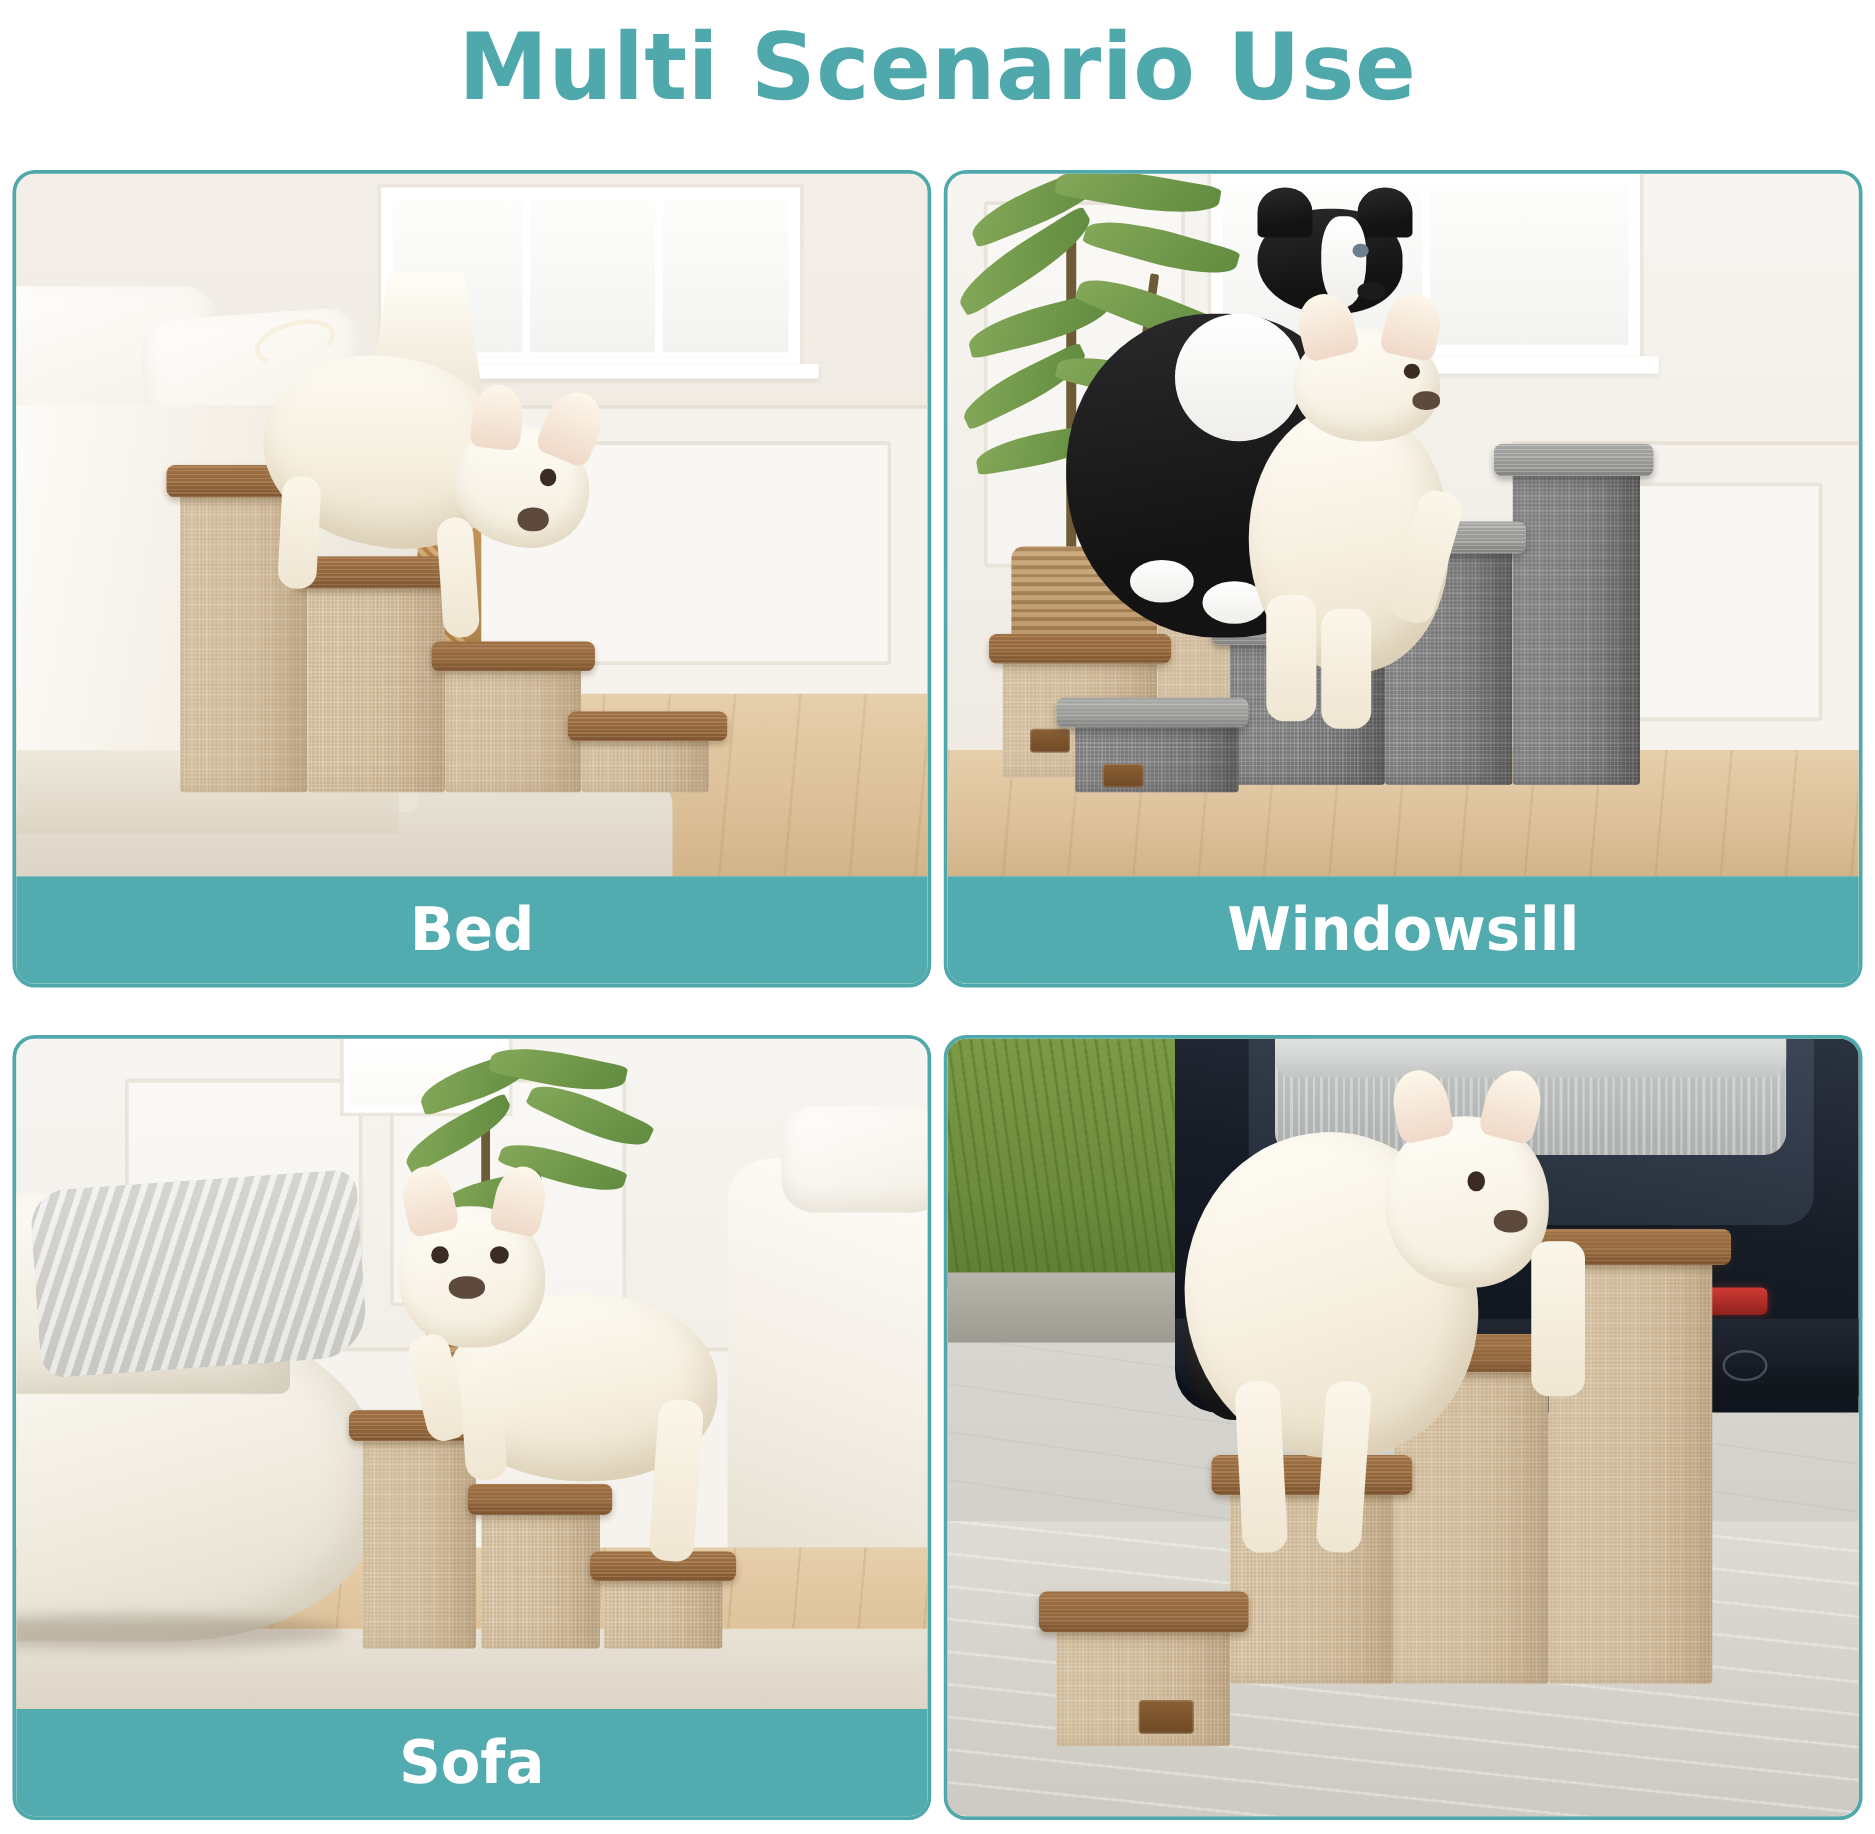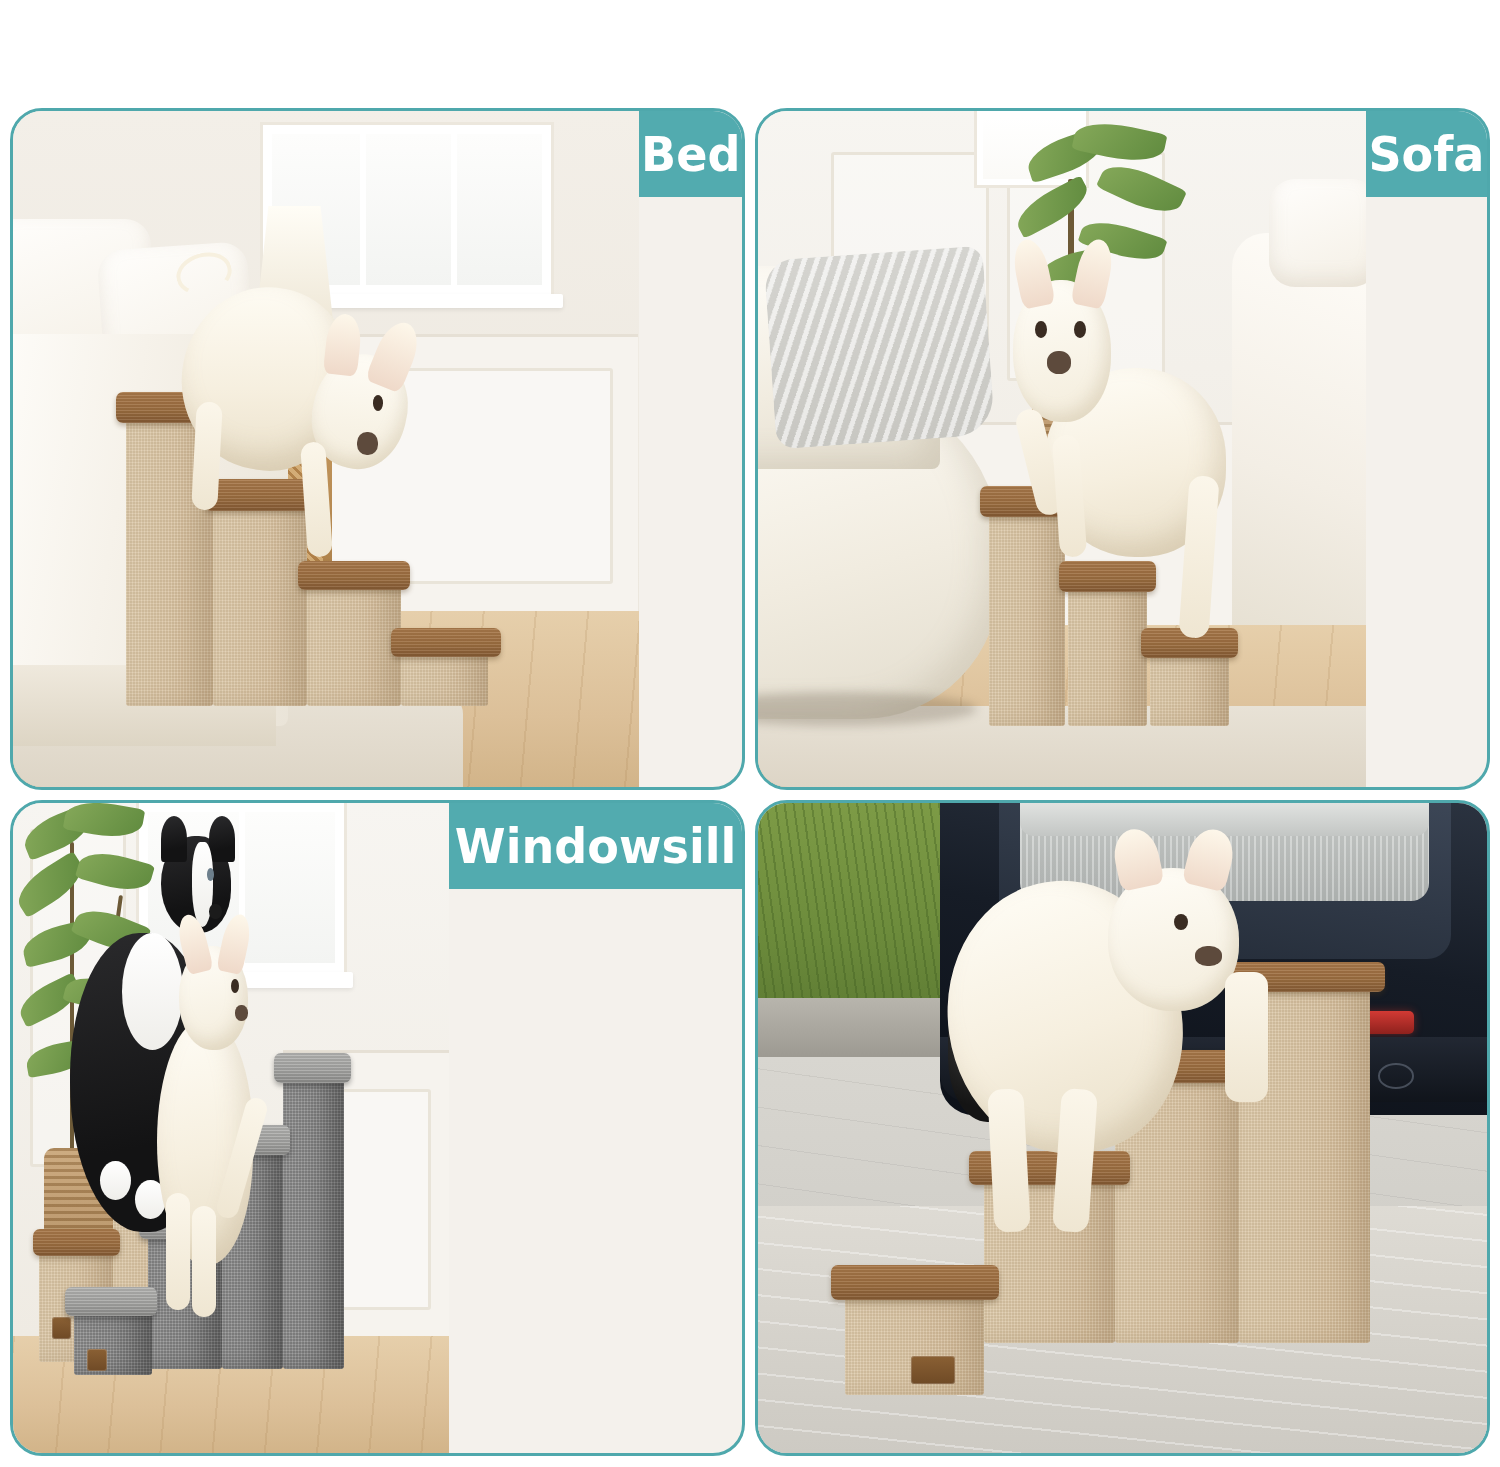--- a/index.html
+++ b/index.html
@@ -46,24 +46,26 @@
     display: grid;
     grid-template-columns: 735px 735px;
     grid-template-rows: 682px 656px;
     column-gap: 10px;
     row-gap: 10px;
   }
 
   .panel {
     position: relative;
     border: 3px solid #4FA8AC;
-    border-radius: 32px;
+    border-radius: 18px;
     overflow: hidden;
     background: #f4f1ec;
     display: flex;
+    flex-direction: column;
+    margin-top: 28px;
   }
 
   .scene {
     position: relative;
     flex: 1 1 auto;
     overflow: hidden;
   }
 
   .label {
     flex: 0 0 auto;
@@ -272,20 +274,23 @@
     position: absolute;
     background: linear-gradient(165deg,#fffdf8 0%,#f1ece0 55%,#e2dccd 100%);
     box-shadow: inset -18px -10px 30px rgba(170,158,135,0.25);
   }
 </style>
 </head>
 <body>
 
 <div class="poster">
 
+  <div class="title-bar">
+    <div class="title-text">Multi Scenario Use</div>
+  </div>
 
   <div class="grid">
 
     <div class="panel">
       <div class="scene">
 
         <div class="layer wall-cream" style="left:0;top:0;width:100%;height:74%;"></div>
         <div class="layer wainscot" style="left:40%;top:33%;width:60%;height:41%;"></div>
         <div class="layer molding-box" style="left:44%;top:38%;width:52%;height:32%;"></div>
 
@@ -328,76 +333,20 @@
         <div class="layer dog-ear" style="left:50%;top:30%;width:5.5%;height:9%;transform:rotate(6deg);"></div>
         <div class="layer eye" style="left:57.5%;top:42%;width:1.7%;height:2.4%;"></div>
         <div class="layer nose" style="left:55%;top:47.5%;width:3.4%;height:3.4%;"></div>
         <div class="layer dog-leg" style="left:46.5%;top:49%;width:4%;height:17%;transform:rotate(-4deg);"></div>
         <div class="layer dog-leg" style="left:29%;top:43%;width:4.2%;height:16%;transform:rotate(3deg);"></div>
         <div class="layer" style="left:26%;top:21%;width:9%;height:6%;border:4px solid #f7f0df;border-bottom-color:transparent;border-radius:50%;transform:rotate(-15deg);"></div>
       </div>
 
       <div class="label">
         <span class="label-text">Bed</span>
-      </div>
-    </div>
-
-    <div class="panel">
-      <div class="scene">
-
-        <div class="layer wall-white" style="left:0;top:0;width:100%;height:76%;"></div>
-        <div class="layer molding-box" style="left:12%;top:6%;width:26%;height:34%;"></div>
-        <div class="layer molding-box" style="left:41%;top:6%;width:26%;height:34%;"></div>
-        <div class="layer wainscot" style="left:0;top:46%;width:86%;height:30%;"></div>
-
-        <div class="layer window-frame" style="left:36%;top:0;width:18%;height:11%;"></div>
-
-        <div class="layer stem" style="left:51%;top:10%;width:1%;height:32%;"></div>
-        <div class="layer leaf" style="left:44%;top:4%;width:13%;height:5%;transform:rotate(-18deg);"></div>
-        <div class="layer leaf" style="left:52%;top:2%;width:15%;height:5%;transform:rotate(12deg);"></div>
-        <div class="layer leaf" style="left:56%;top:9%;width:14%;height:5%;transform:rotate(25deg);"></div>
-        <div class="layer leaf" style="left:42%;top:12%;width:13%;height:4.5%;transform:rotate(-28deg);"></div>
-        <div class="layer leaf" style="left:53%;top:17%;width:14%;height:4.5%;transform:rotate(18deg);"></div>
-        <div class="layer leaf" style="left:46%;top:21%;width:12%;height:4.5%;transform:rotate(-12deg);"></div>
-        <div class="layer basket" style="left:45%;top:40%;width:14%;height:14%;"></div>
-
-        <div class="layer" style="left:78%;top:18%;width:24%;height:60%;background:linear-gradient(200deg,#fffdf9 0%,#f3eee5 60%,#e6e0d2 100%);border-radius:34px 0 0 10px;"></div>
-        <div class="layer pillow" style="left:84%;top:10%;width:18%;height:16%;"></div>
-
-        <div class="layer floor-wood" style="left:0;top:76%;width:100%;height:24%;"></div>
-        <div class="layer rug" style="left:0;top:88%;width:100%;height:12%;"></div>
-
-        <div class="layer sofa-arm" style="left:-12%;top:40%;width:52%;height:50%;border-radius:0 54% 44% 0 / 0 50% 42% 0;"></div>
-        <div class="layer sofa-arm" style="left:-6%;top:23%;width:36%;height:30%;border-radius:30px 40px 8px 8px;"></div>
-        <div class="layer blanket" style="left:2%;top:21%;width:36%;height:28%;transform:rotate(-4deg);"></div>
-        <div class="layer" style="left:-10%;top:86%;width:46%;height:5%;background:rgba(70,55,35,0.22);border-radius:50%;filter:blur(5px);"></div>
-
-        <div class="layer step-body" style="left:38%;top:58%;width:12.5%;height:33%;"></div>
-        <div class="layer step-top" style="left:36.5%;top:55.5%;width:15.5%;height:4.6%;"></div>
-
-        <div class="layer step-body" style="left:51%;top:69%;width:13%;height:22%;"></div>
-        <div class="layer step-top" style="left:49.5%;top:66.5%;width:16%;height:4.6%;"></div>
-
-        <div class="layer step-body" style="left:64.5%;top:79%;width:13%;height:12%;"></div>
-        <div class="layer step-top" style="left:63%;top:76.5%;width:16%;height:4.4%;"></div>
-
-        <div class="layer dog-body" style="left:47%;top:38%;width:30%;height:28%;"></div>
-        <div class="layer dog-head" style="left:42%;top:25%;width:16%;height:21%;"></div>
-        <div class="layer dog-ear" style="left:42.5%;top:19%;width:5.5%;height:10%;transform:rotate(-12deg);"></div>
-        <div class="layer dog-ear" style="left:52.5%;top:19%;width:5.5%;height:10%;transform:rotate(12deg);"></div>
-        <div class="layer eye" style="left:45.5%;top:31%;width:2%;height:2.6%;"></div>
-        <div class="layer eye" style="left:52%;top:31%;width:2%;height:2.6%;"></div>
-        <div class="layer nose" style="left:47.5%;top:35.5%;width:4%;height:3.4%;"></div>
-        <div class="layer dog-leg" style="left:44%;top:44%;width:4.5%;height:16%;transform:rotate(-14deg);"></div>
-        <div class="layer dog-leg" style="left:49%;top:48%;width:4.5%;height:18%;transform:rotate(-4deg);"></div>
-        <div class="layer dog-leg" style="left:70%;top:54%;width:5%;height:24%;transform:rotate(4deg);"></div>
-      </div>
-
-      <div class="label">
-        <span class="label-text">Sofa</span>
       </div>
     </div>
 
     <div class="panel">
       <div class="scene">
 
         <div class="layer wall-white" style="left:0;top:0;width:100%;height:82%;"></div>
         <div class="layer molding-box" style="left:4%;top:4%;width:22%;height:52%;"></div>
         <div class="layer wainscot" style="left:62%;top:38%;width:38%;height:44%;"></div>
         <div class="layer molding-box" style="left:66%;top:44%;width:30%;height:34%;"></div>
@@ -466,20 +415,76 @@
       </div>
 
       <div class="label">
         <span class="label-text">Windowsill</span>
       </div>
     </div>
 
     <div class="panel">
       <div class="scene">
 
+        <div class="layer wall-white" style="left:0;top:0;width:100%;height:76%;"></div>
+        <div class="layer molding-box" style="left:12%;top:6%;width:26%;height:34%;"></div>
+        <div class="layer molding-box" style="left:41%;top:6%;width:26%;height:34%;"></div>
+        <div class="layer wainscot" style="left:0;top:46%;width:86%;height:30%;"></div>
+
+        <div class="layer window-frame" style="left:36%;top:0;width:18%;height:11%;"></div>
+
+        <div class="layer stem" style="left:51%;top:10%;width:1%;height:32%;"></div>
+        <div class="layer leaf" style="left:44%;top:4%;width:13%;height:5%;transform:rotate(-18deg);"></div>
+        <div class="layer leaf" style="left:52%;top:2%;width:15%;height:5%;transform:rotate(12deg);"></div>
+        <div class="layer leaf" style="left:56%;top:9%;width:14%;height:5%;transform:rotate(25deg);"></div>
+        <div class="layer leaf" style="left:42%;top:12%;width:13%;height:4.5%;transform:rotate(-28deg);"></div>
+        <div class="layer leaf" style="left:53%;top:17%;width:14%;height:4.5%;transform:rotate(18deg);"></div>
+        <div class="layer leaf" style="left:46%;top:21%;width:12%;height:4.5%;transform:rotate(-12deg);"></div>
+        <div class="layer basket" style="left:45%;top:40%;width:14%;height:14%;"></div>
+
+        <div class="layer" style="left:78%;top:18%;width:24%;height:60%;background:linear-gradient(200deg,#fffdf9 0%,#f3eee5 60%,#e6e0d2 100%);border-radius:34px 0 0 10px;"></div>
+        <div class="layer pillow" style="left:84%;top:10%;width:18%;height:16%;"></div>
+
+        <div class="layer floor-wood" style="left:0;top:76%;width:100%;height:24%;"></div>
+        <div class="layer rug" style="left:0;top:88%;width:100%;height:12%;"></div>
+
+        <div class="layer sofa-arm" style="left:-12%;top:40%;width:52%;height:50%;border-radius:0 54% 44% 0 / 0 50% 42% 0;"></div>
+        <div class="layer sofa-arm" style="left:-6%;top:23%;width:36%;height:30%;border-radius:30px 40px 8px 8px;"></div>
+        <div class="layer blanket" style="left:2%;top:21%;width:36%;height:28%;transform:rotate(-4deg);"></div>
+        <div class="layer" style="left:-10%;top:86%;width:46%;height:5%;background:rgba(70,55,35,0.22);border-radius:50%;filter:blur(5px);"></div>
+
+        <div class="layer step-body" style="left:38%;top:58%;width:12.5%;height:33%;"></div>
+        <div class="layer step-top" style="left:36.5%;top:55.5%;width:15.5%;height:4.6%;"></div>
+
+        <div class="layer step-body" style="left:51%;top:69%;width:13%;height:22%;"></div>
+        <div class="layer step-top" style="left:49.5%;top:66.5%;width:16%;height:4.6%;"></div>
+
+        <div class="layer step-body" style="left:64.5%;top:79%;width:13%;height:12%;"></div>
+        <div class="layer step-top" style="left:63%;top:76.5%;width:16%;height:4.4%;"></div>
+
+        <div class="layer dog-body" style="left:47%;top:38%;width:30%;height:28%;"></div>
+        <div class="layer dog-head" style="left:42%;top:25%;width:16%;height:21%;"></div>
+        <div class="layer dog-ear" style="left:42.5%;top:19%;width:5.5%;height:10%;transform:rotate(-12deg);"></div>
+        <div class="layer dog-ear" style="left:52.5%;top:19%;width:5.5%;height:10%;transform:rotate(12deg);"></div>
+        <div class="layer eye" style="left:45.5%;top:31%;width:2%;height:2.6%;"></div>
+        <div class="layer eye" style="left:52%;top:31%;width:2%;height:2.6%;"></div>
+        <div class="layer nose" style="left:47.5%;top:35.5%;width:4%;height:3.4%;"></div>
+        <div class="layer dog-leg" style="left:44%;top:44%;width:4.5%;height:16%;transform:rotate(-14deg);"></div>
+        <div class="layer dog-leg" style="left:49%;top:48%;width:4.5%;height:18%;transform:rotate(-4deg);"></div>
+        <div class="layer dog-leg" style="left:70%;top:54%;width:5%;height:24%;transform:rotate(4deg);"></div>
+      </div>
+
+      <div class="label">
+        <span class="label-text">Sofa</span>
+      </div>
+    </div>
+
+    <div class="panel">
+      <div class="scene">
+
         <div class="layer grass" style="left:0;top:0;width:40%;height:32%;"></div>
         <div class="layer curb" style="left:0;top:30%;width:42%;height:10%;"></div>
         <div class="layer pavement" style="left:0;top:39%;width:100%;height:61%;"></div>
 
         <div class="layer car-body" style="left:25%;top:0;width:75%;height:48%;border-radius:0 0 0 34px;"></div>
         <div class="layer car-glass" style="left:33%;top:0;width:62%;height:24%;border-radius:0 0 24px 24px;"></div>
         <div class="layer pet-bed" style="left:36%;top:0;width:56%;height:15%;"></div>
         <div class="layer" style="left:36%;top:0;width:56%;height:5%;background:linear-gradient(180deg,#e0e2e0 0%,#c3c6c4 100%);border-radius:0 0 14px 14px;"></div>
         <div class="layer taillight" style="left:27%;top:30%;width:13%;height:3.4%;"></div>
         <div class="layer taillight" style="left:72%;top:32%;width:18%;height:3.6%;"></div>

